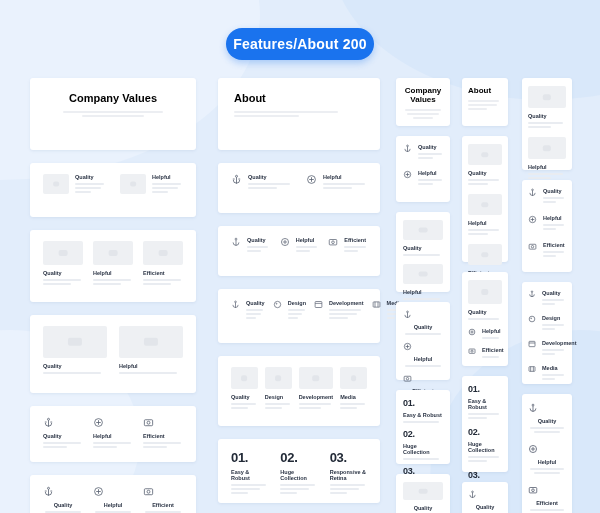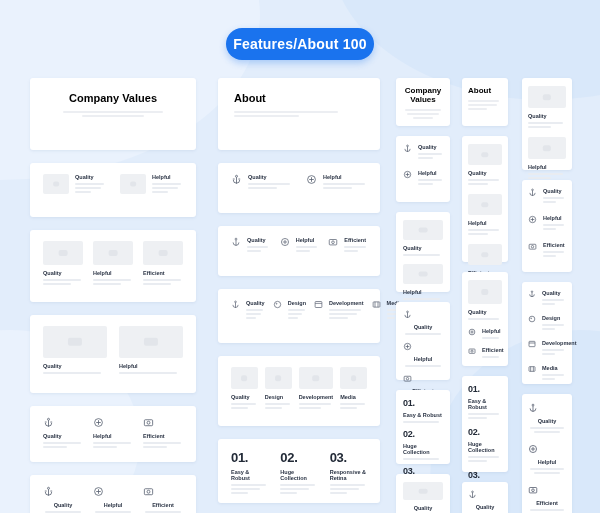--- a/index.html
+++ b/index.html
@@ -66,21 +66,21 @@
   .num b{display:block;font-size:5.5px;color:#2b3445;margin:4px 0 3px;}
 </style>
 </head>
 <body>
 
 <div class="bg-shape" id="bg1"></div>
 <div class="bg-shape" id="bg2"></div>
 <div class="bg-shape" id="bg3"></div>
 <div class="bg-shape" id="bg4"></div>
 
-<div class="badge">Features/About 100</div>
+<div class="badge">Features/About 200</div>
 
 <div class="col" id="col1">
 
   <div class="card hero center" style="height:44px;">
     <h3>Company Values</h3>
     <div class="sub">
       <div class="line" style="width:74%"></div>
         <div class="line" style="width:46%"></div>
     </div>
   </div>

